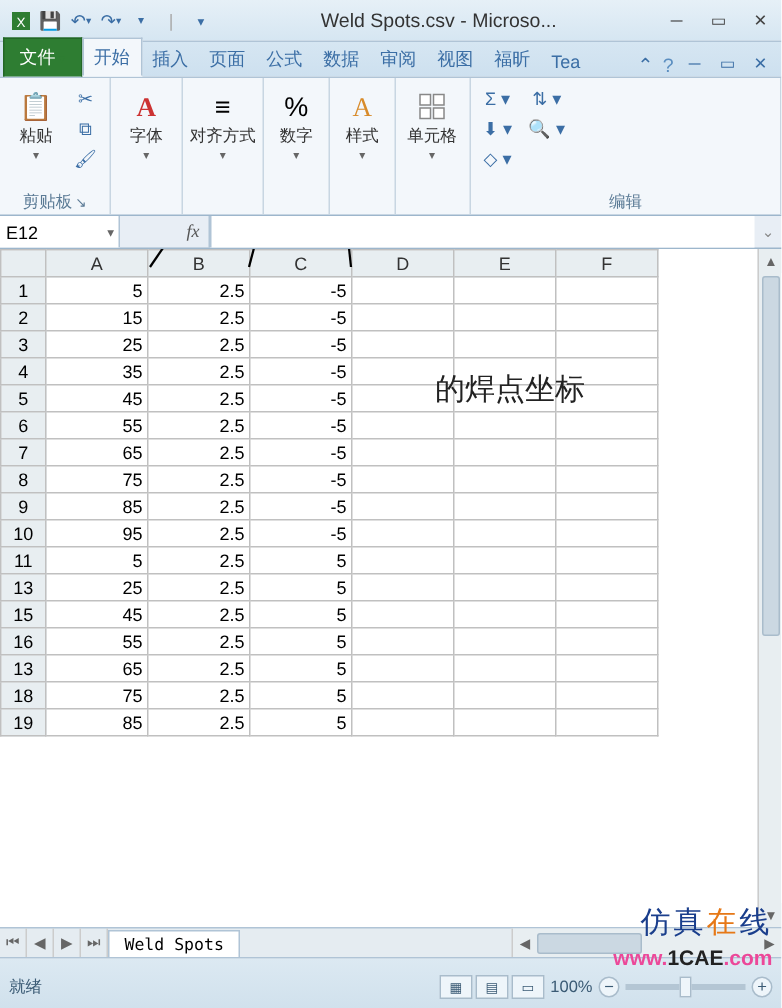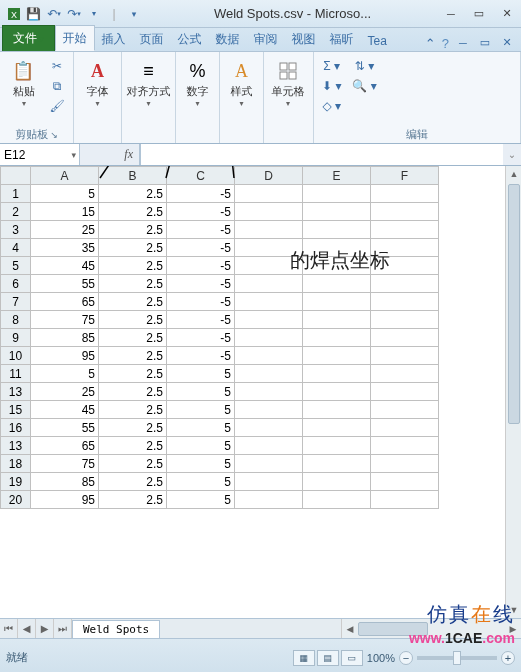--- a/index.html
+++ b/index.html
@@ -403,29 +403,20 @@
         </tr>
         <tr>
           <td class="rowh">19</td>
           <td>85</td>
           <td>2.5</td>
           <td>5</td>
           <td></td>
           <td></td>
           <td></td>
         </tr>
-        <tr>
-          <td class="rowh">20</td>
-          <td>95</td>
-          <td>2.5</td>
-          <td>5</td>
-          <td></td>
-          <td></td>
-          <td></td>
-        </tr>
       </tbody>
     </table>
 
   <svg class="anno" width="270" height="70" style="left:40px;top:-52px">
     <text x="78" y="22" font-family="serif" font-size="26">X</text>
     <line x1="86" y1="26" x2="60" y2="64" stroke="#000" stroke-width="1.5"></line>
     <text x="130" y="22" font-family="serif" font-size="26">Y</text>
     <line x1="136" y1="26" x2="126" y2="64" stroke="#000" stroke-width="1.5"></line>
     <text x="184" y="22" font-family="serif" font-size="26">Z</text>
     <line x1="190" y1="26" x2="194" y2="64" stroke="#000" stroke-width="1.5"></line>

